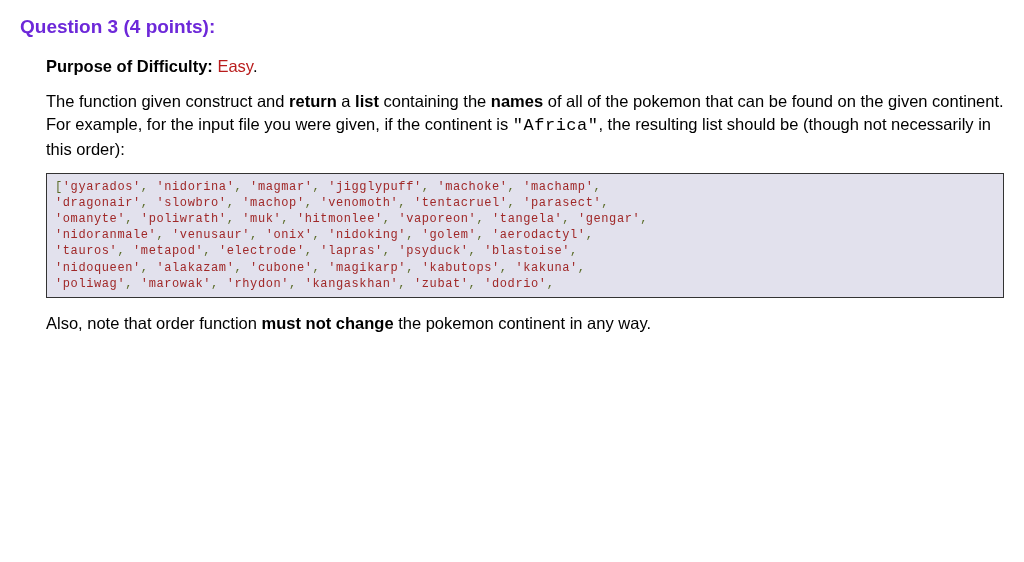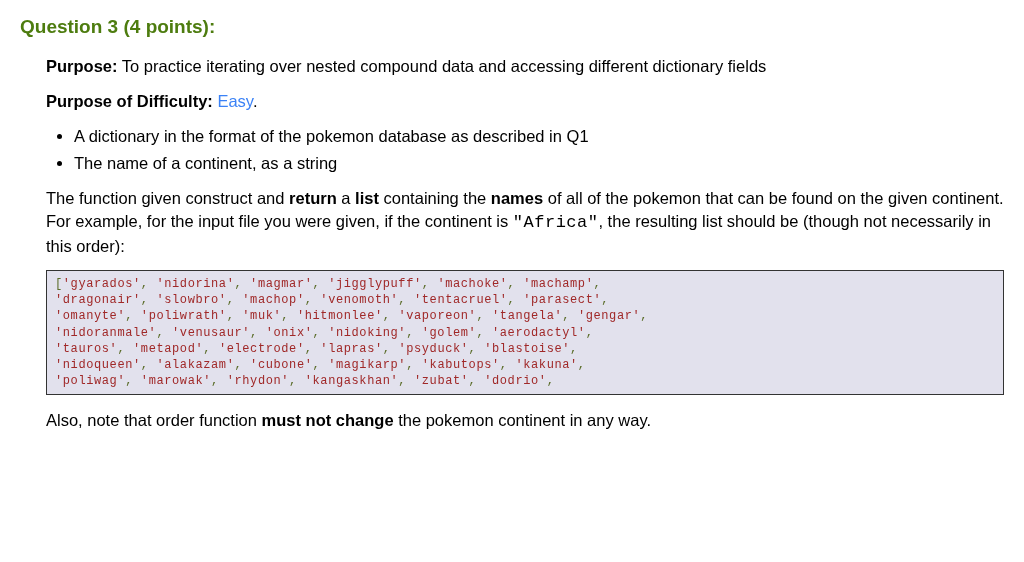--- a/index.html
+++ b/index.html
@@ -7,36 +7,36 @@
     padding: 10px 20px;
     font-family: "Helvetica Neue", Helvetica, Arial, sans-serif;
     font-size: 16.5px;
     line-height: 1.4;
     color: #000;
     background: #fff;
     width: 1024px;
     box-sizing: border-box;
   }
   .question-title {
-    color: #4d7c0f;
+    color: #6d28d9;
     font-weight: 700;
     font-size: 19px;
     margin: 4px 0 14px 0;
   }
   .content {
     margin-left: 26px;
   }
   .para {
     margin: 0 0 12px 0;
   }
   .label {
     font-weight: 700;
   }
   .easy {
-    color: #3b82f6;
+    color: #b91c1c;
   }
   code.inline {
     font-family: "Courier New", monospace;
     font-size: 17px;
     letter-spacing: 0.5px;
   }
   ul.bullets {
     list-style: disc;
     margin: 2px 0 12px 0;
     padding-left: 28px;
@@ -58,36 +58,27 @@
   .tok-str { color: #a02828; }
   .tok-punc { color: #5a6c28; }
 </style>
 </head>
 <body>
 
 <div class="question-title">Question 3 (4 points):</div>
 
 <div class="content">
 
-  <p class="para">
-    <span class="label">Purpose:</span>
-    <span> </span>
-    <span>To practice iterating over nested compound data and accessing different dictionary fields</span>
-  </p>
 
   <p class="para">
     <span class="label">Purpose of Difficulty:</span>
     <span> </span><span class="easy">Easy</span><span>.</span>
   </p>
 
 
-  <ul class="bullets">
-    <li>A dictionary in the format of the pokemon database as described in Q1</li>
-    <li>The name of a continent, as a string</li>
-  </ul>
 
   <p class="para">
     <span>The function given construct and </span><b>return</b><span> a </span><b>list</b><span> containing the </span><b>names</b><span> of all of the pokemon that can be found on the given continent. For example, for the input file you were given, if the continent is </span><code class="inline">"Africa"</code><span>, the resulting list should be (though not necessarily in this order):</span>
   </p>
 
   <div class="codeblock" id="codeblock">
       <div class="line"><span class="tok-punc">[</span><span class="tok-str">'gyarados'</span><span class="tok-punc">,</span> <span class="tok-str">'nidorina'</span><span class="tok-punc">,</span> <span class="tok-str">'magmar'</span><span class="tok-punc">,</span> <span class="tok-str">'jigglypuff'</span><span class="tok-punc">,</span> <span class="tok-str">'machoke'</span><span class="tok-punc">,</span> <span class="tok-str">'machamp'</span><span class="tok-punc">,</span> </div>
       <div class="line"><span class="tok-str">'dragonair'</span><span class="tok-punc">,</span> <span class="tok-str">'slowbro'</span><span class="tok-punc">,</span> <span class="tok-str">'machop'</span><span class="tok-punc">,</span> <span class="tok-str">'venomoth'</span><span class="tok-punc">,</span> <span class="tok-str">'tentacruel'</span><span class="tok-punc">,</span> <span class="tok-str">'parasect'</span><span class="tok-punc">,</span> </div>
       <div class="line"><span class="tok-str">'omanyte'</span><span class="tok-punc">,</span> <span class="tok-str">'poliwrath'</span><span class="tok-punc">,</span> <span class="tok-str">'muk'</span><span class="tok-punc">,</span> <span class="tok-str">'hitmonlee'</span><span class="tok-punc">,</span> <span class="tok-str">'vaporeon'</span><span class="tok-punc">,</span> <span class="tok-str">'tangela'</span><span class="tok-punc">,</span> <span class="tok-str">'gengar'</span><span class="tok-punc">,</span> </div>
       <div class="line"><span class="tok-str">'nidoranmale'</span><span class="tok-punc">,</span> <span class="tok-str">'venusaur'</span><span class="tok-punc">,</span> <span class="tok-str">'onix'</span><span class="tok-punc">,</span> <span class="tok-str">'nidoking'</span><span class="tok-punc">,</span> <span class="tok-str">'golem'</span><span class="tok-punc">,</span> <span class="tok-str">'aerodactyl'</span><span class="tok-punc">,</span> </div>

